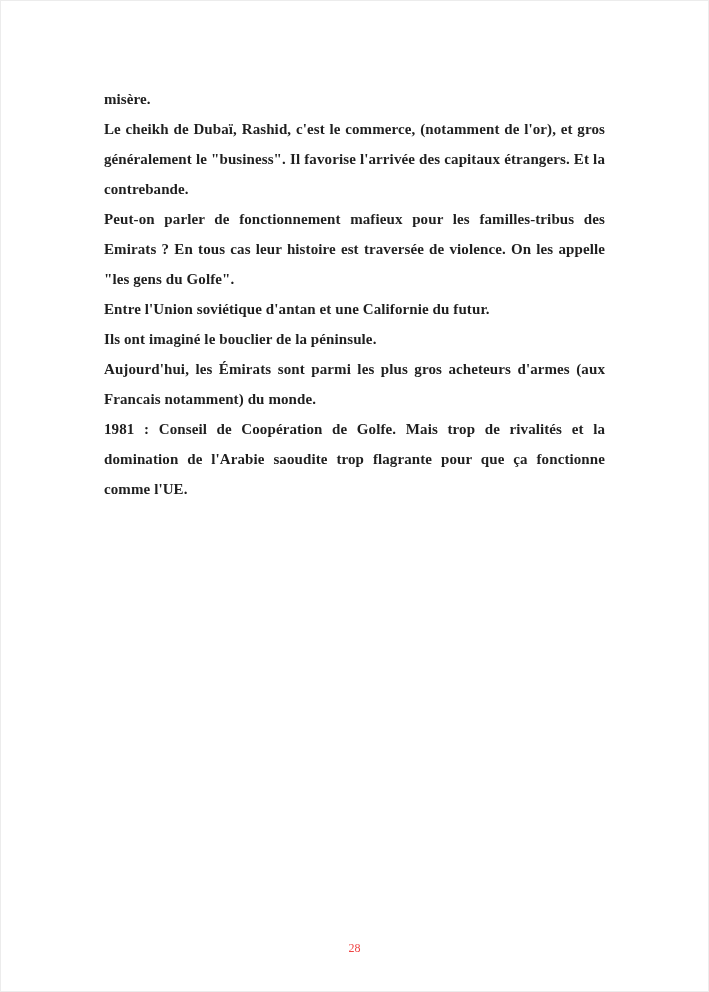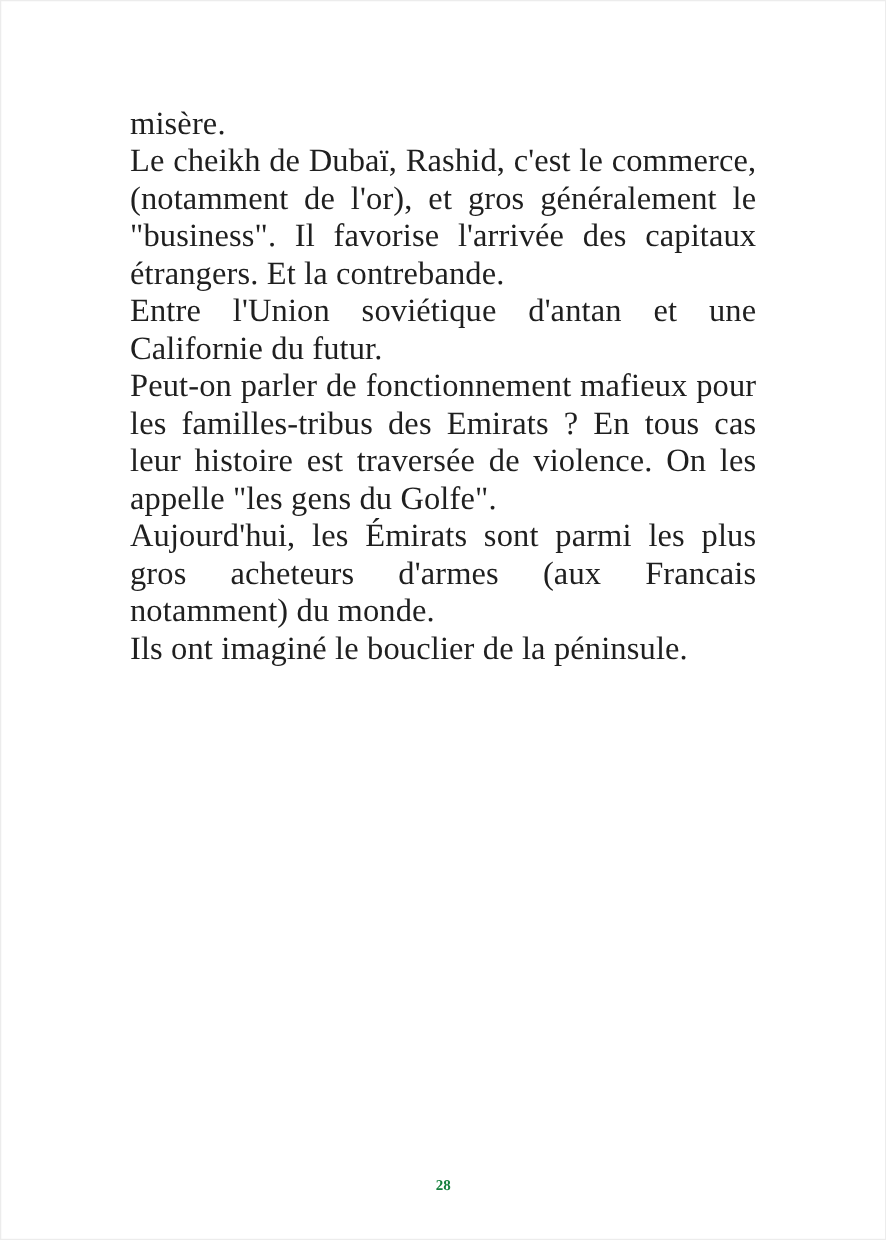--- a/index.html
+++ b/index.html
@@ -21,42 +21,43 @@
   }
   .text-block {
     position: absolute;
     left: 104px;
     top: 84px;
     width: 501px;
   }
   .para {
     margin: 0;
     padding: 0;
-    font-size: 26px;
+    font-size: 15px;
     line-height: 30px;
     text-align: justify;
     letter-spacing: 0.1px;
+    font-weight: bold;
   }
   .page-number {
     position: absolute;
     bottom: 36px;
     left: 0;
     width: 100%;
     text-align: center;
     font-size: 12px;
-    color: #15803d;
-    font-weight: bold;
+    color: #ef4444;
   }
 </style>
 </head>
 <body>
 
 <div class="page">
   <div class="text-block">
     <p class="para">misère.</p>
     <p class="para">Le cheikh de Dubaï, Rashid, c'est le commerce, (notamment de l'or), et gros généralement le "business". Il favorise l'arrivée des capitaux étrangers. Et la contrebande.</p>
+    <p class="para">Peut-on parler de fonctionnement mafieux pour les familles-tribus des Emirats ? En tous cas leur histoire est traversée de violence. On les appelle "les gens du Golfe".</p>
     <p class="para">Entre l'Union soviétique d'antan et une Californie du futur.</p>
-    <p class="para">Peut-on parler de fonctionnement mafieux pour les familles-tribus des Emirats ? En tous cas leur histoire est traversée de violence. On les appelle "les gens du Golfe".</p>
+    <p class="para">Ils ont imaginé le bouclier de la péninsule.</p>
     <p class="para">Aujourd'hui, les Émirats sont parmi les plus gros acheteurs d'armes (aux Francais notamment) du monde.</p>
-    <p class="para">Ils ont imaginé le bouclier de la péninsule.</p>
+    <p class="para">1981 : Conseil de Coopération de Golfe. Mais trop de rivalités et la domination de l'Arabie saoudite trop flagrante pour que ça fonctionne comme l'UE.</p>
   </div>
   <div class="page-number">28</div>
 </div>
 
 </body></html>

